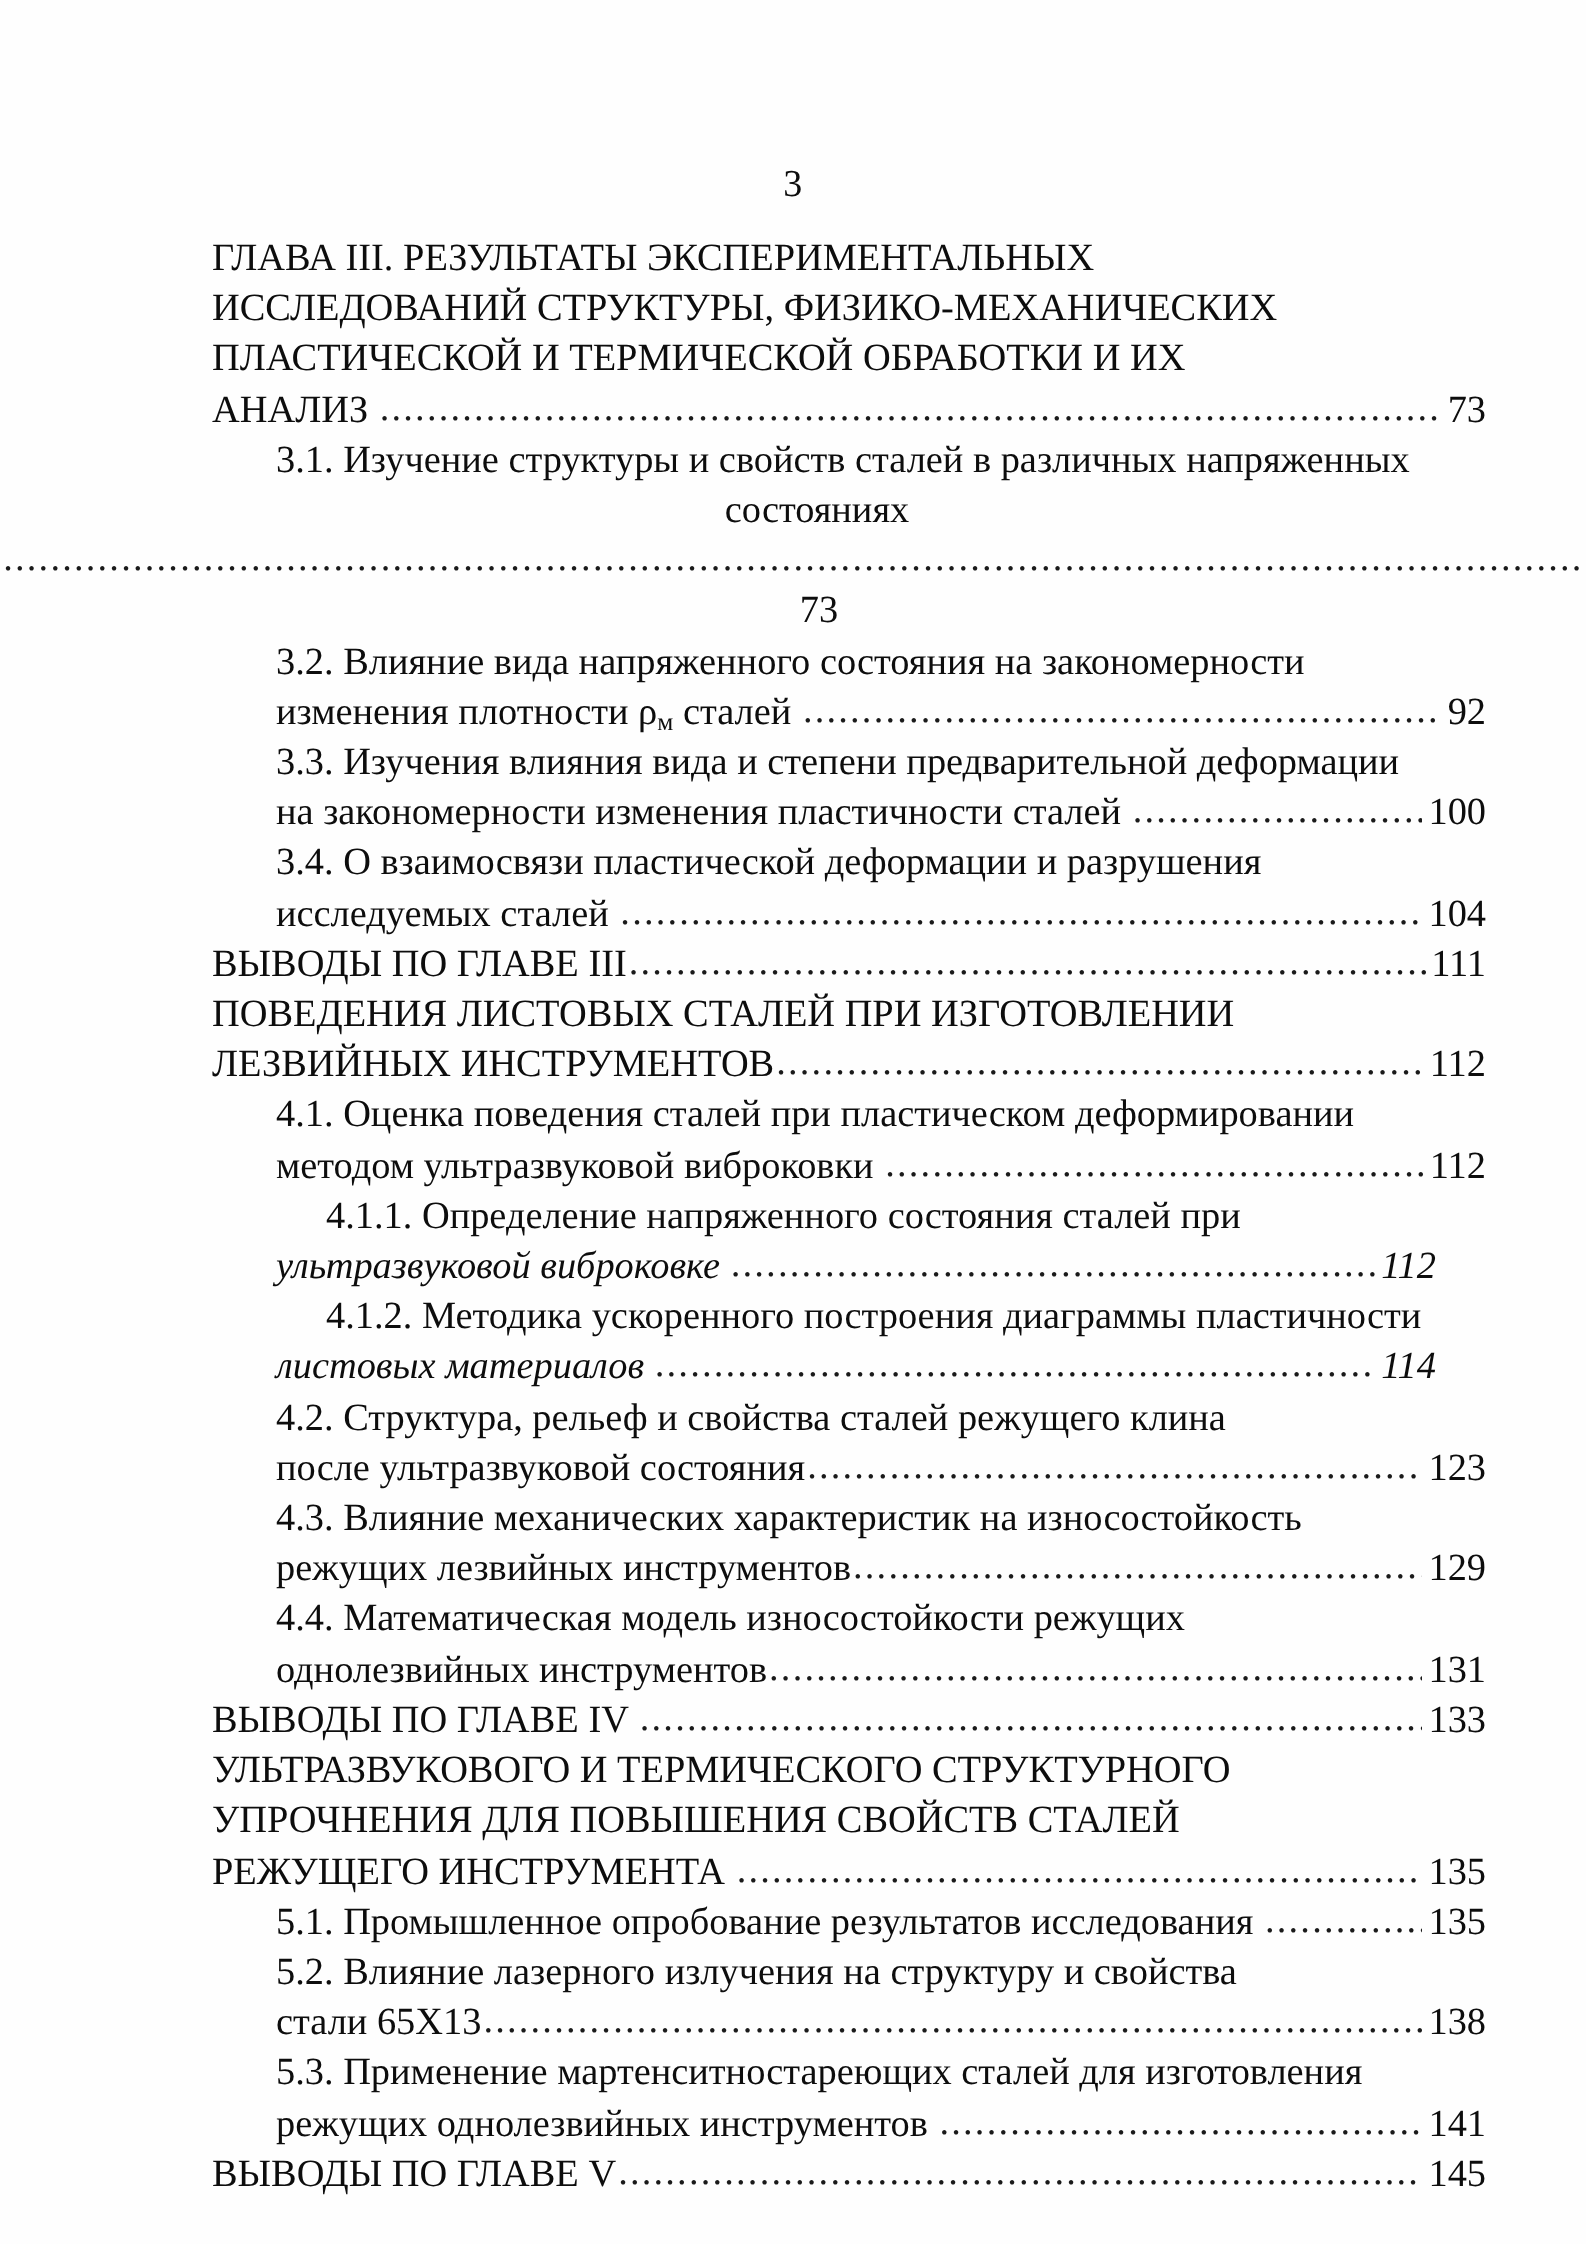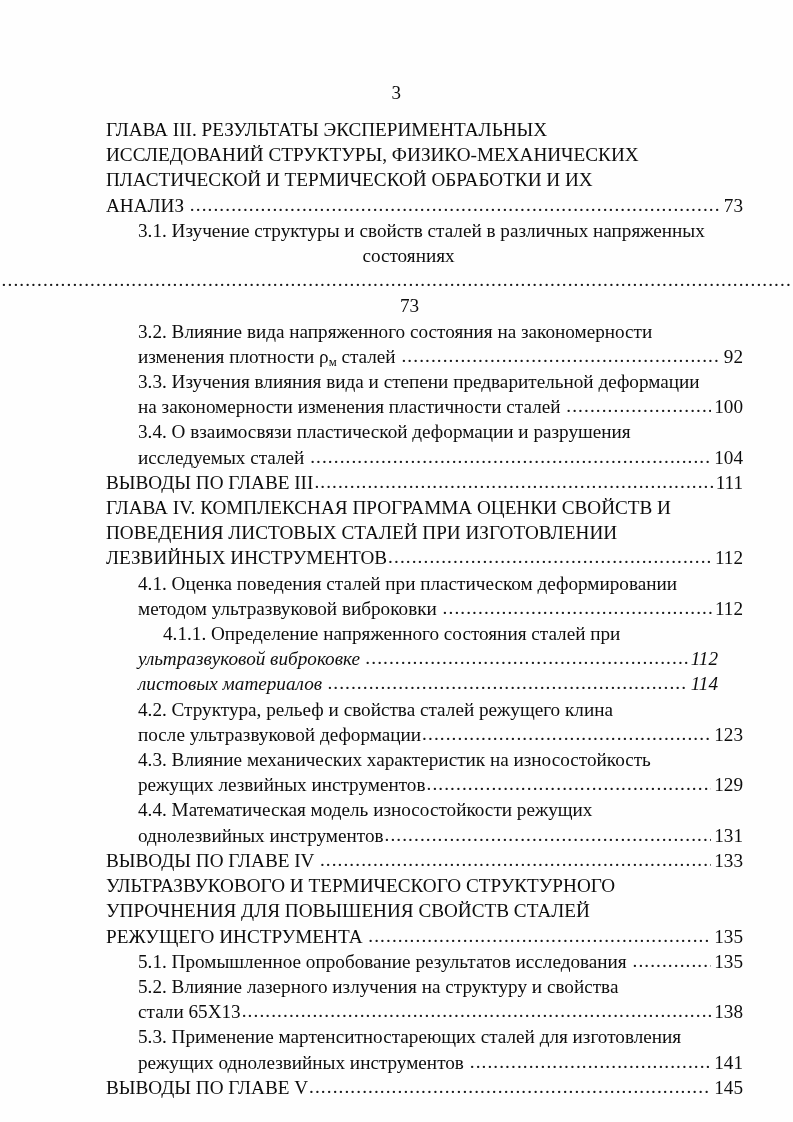--- a/index.html
+++ b/index.html
@@ -143,21 +143,20 @@
         </div>
       </div>
       <div class="entry lvl1">
         <div class="ln">
           <span class="txt">ВЫВОДЫ ПО ГЛАВЕ III</span>
           <span class="dots">............................................................................................................................................................................................................................................................................................................</span>
           <span class="pg">111</span>
         </div>
       </div>
       <div class="entry lvl1">
-        <div class="block">ГЛАВА IV. КОМПЛЕКСНАЯ ПРОГРАММА ОЦЕНКИ СВОЙСТВ И</div>
         <div class="block">ПОВЕДЕНИЯ    ЛИСТОВЫХ    СТАЛЕЙ    ПРИ    ИЗГОТОВЛЕНИИ</div>
         <div class="ln">
           <span class="txt">ЛЕЗВИЙНЫХ ИНСТРУМЕНТОВ</span>
           <span class="dots">............................................................................................................................................................................................................................................................................................................</span>
           <span class="pg">112</span>
         </div>
       </div>
       <div class="entry lvl2">
         <div class="block">4.1. Оценка поведения сталей при пластическом деформировании</div>
         <div class="ln">
@@ -168,30 +167,31 @@
       </div>
       <div class="entry lvl3">
         <div class="block">4.1.1. Определение напряженного состояния сталей при</div>
         <div class="ln cont3">
           <span class="txt">ультразвуковой виброковке </span>
           <span class="dots">............................................................................................................................................................................................................................................................................................................</span>
           <span class="pg">112</span>
         </div>
       </div>
       <div class="entry lvl3">
+        <div class="block">4.1.2. Методика ускоренного построения диаграммы пластичности</div>
         <div class="ln cont3">
           <span class="txt">листовых материалов </span>
           <span class="dots">............................................................................................................................................................................................................................................................................................................</span>
           <span class="pg">114</span>
         </div>
       </div>
       <div class="entry lvl2">
         <div class="block">4.2. Структура, рельеф и свойства сталей режущего клина</div>
         <div class="ln">
-          <span class="txt">после ультразвуковой деформации</span>
+          <span class="txt">после ультразвуковой состояния</span>
           <span class="dots">............................................................................................................................................................................................................................................................................................................</span>
           <span class="pg">123</span>
         </div>
       </div>
       <div class="entry lvl2">
         <div class="block">4.3. Влияние механических характеристик на износостойкость</div>
         <div class="ln">
           <span class="txt">режущих лезвийных инструментов</span>
           <span class="dots">............................................................................................................................................................................................................................................................................................................</span>
           <span class="pg">129</span>

